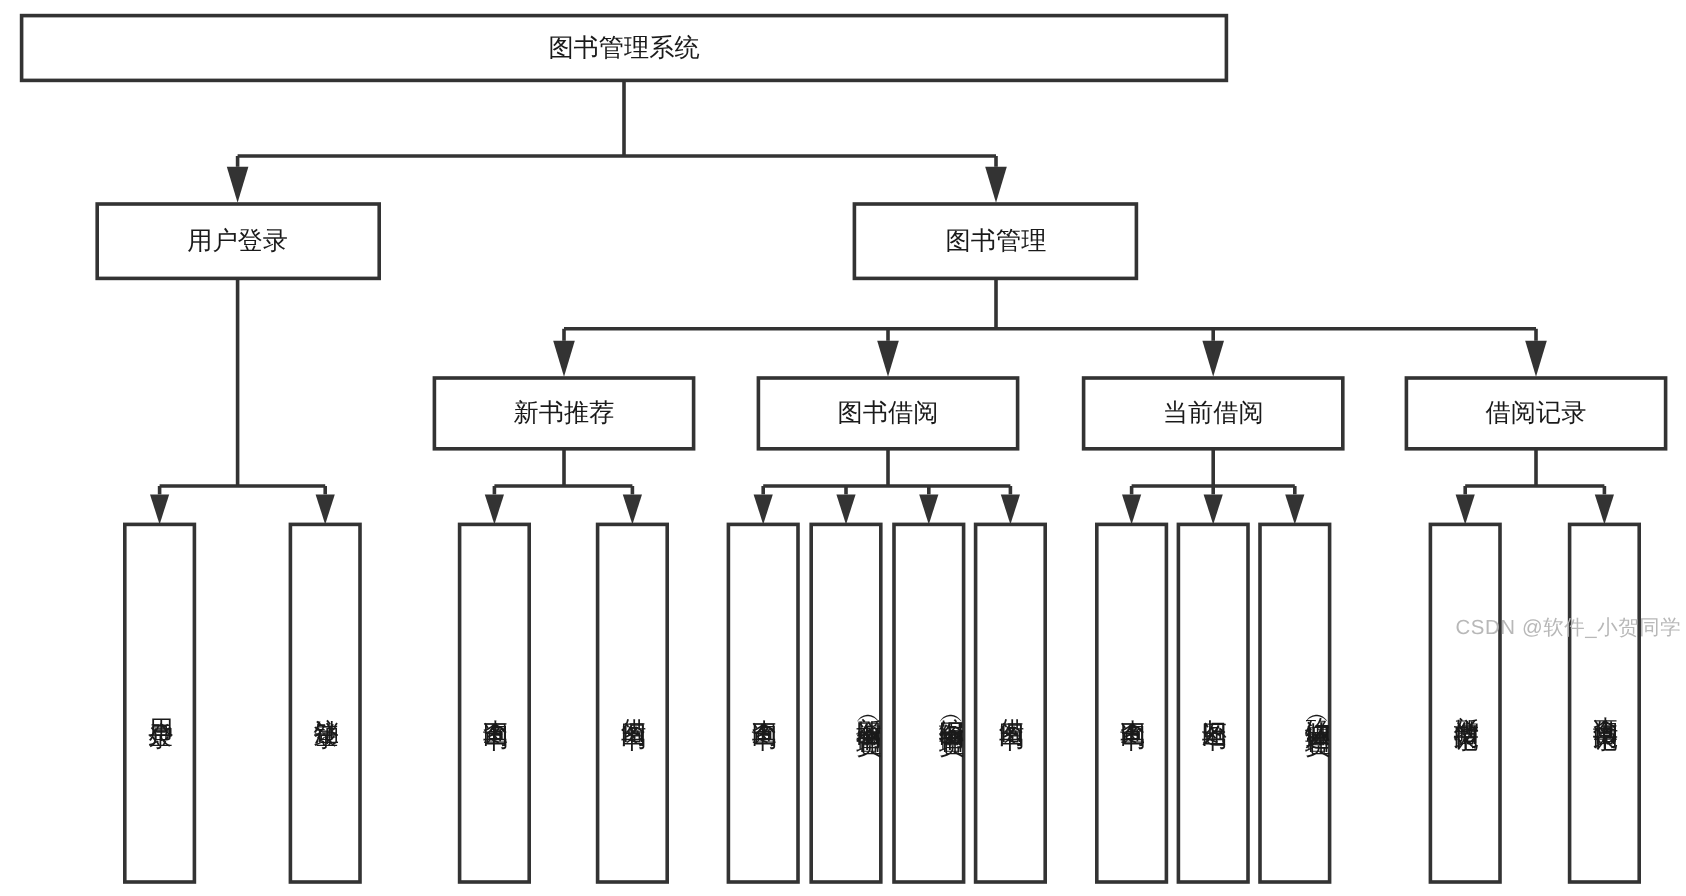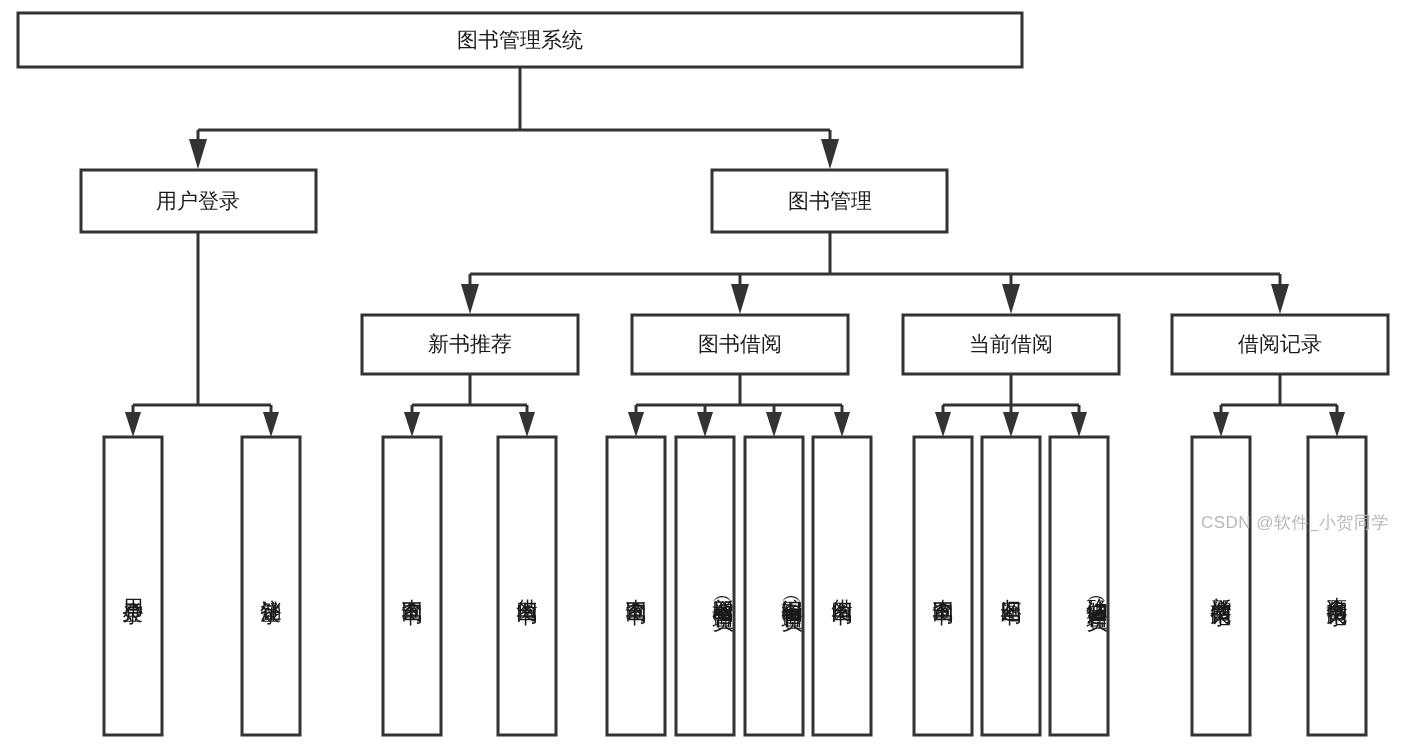--- a/index.html
+++ b/index.html
@@ -63,21 +63,21 @@
     letter-spacing: 2px;
     text-align: center;
     display: flex;
     align-items: center;
     justify-content: center;
     pointer-events: none;
     user-select: none;
   }
   .watermark {
     position: absolute;
-    right: 16px;
+    right: 4px;
     bottom: 4px;
     font-family: "Liberation Sans", "DejaVu Sans", sans-serif;
     font-size: 17px;
     color: #b8b8b8;
     letter-spacing: 0.5px;
     white-space: nowrap;
   }
 </style>
 </head>
 <body>

